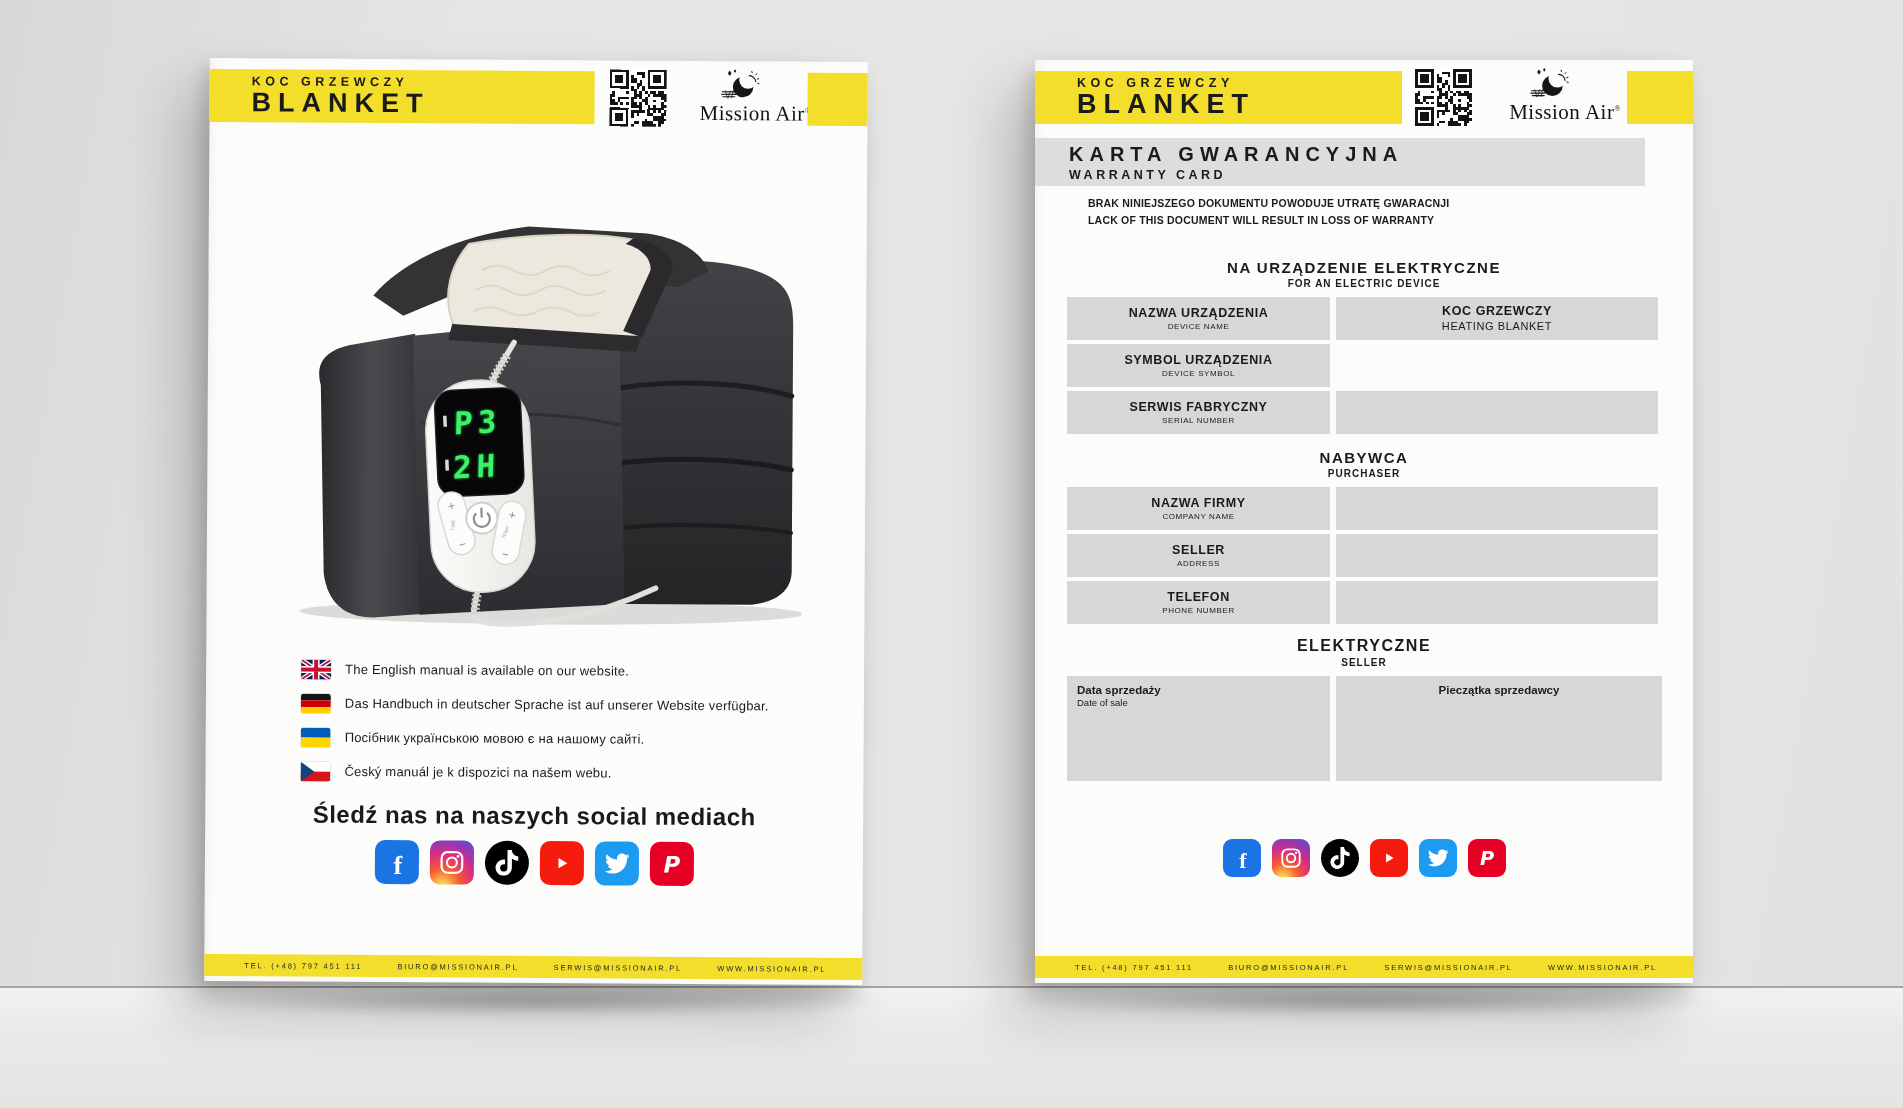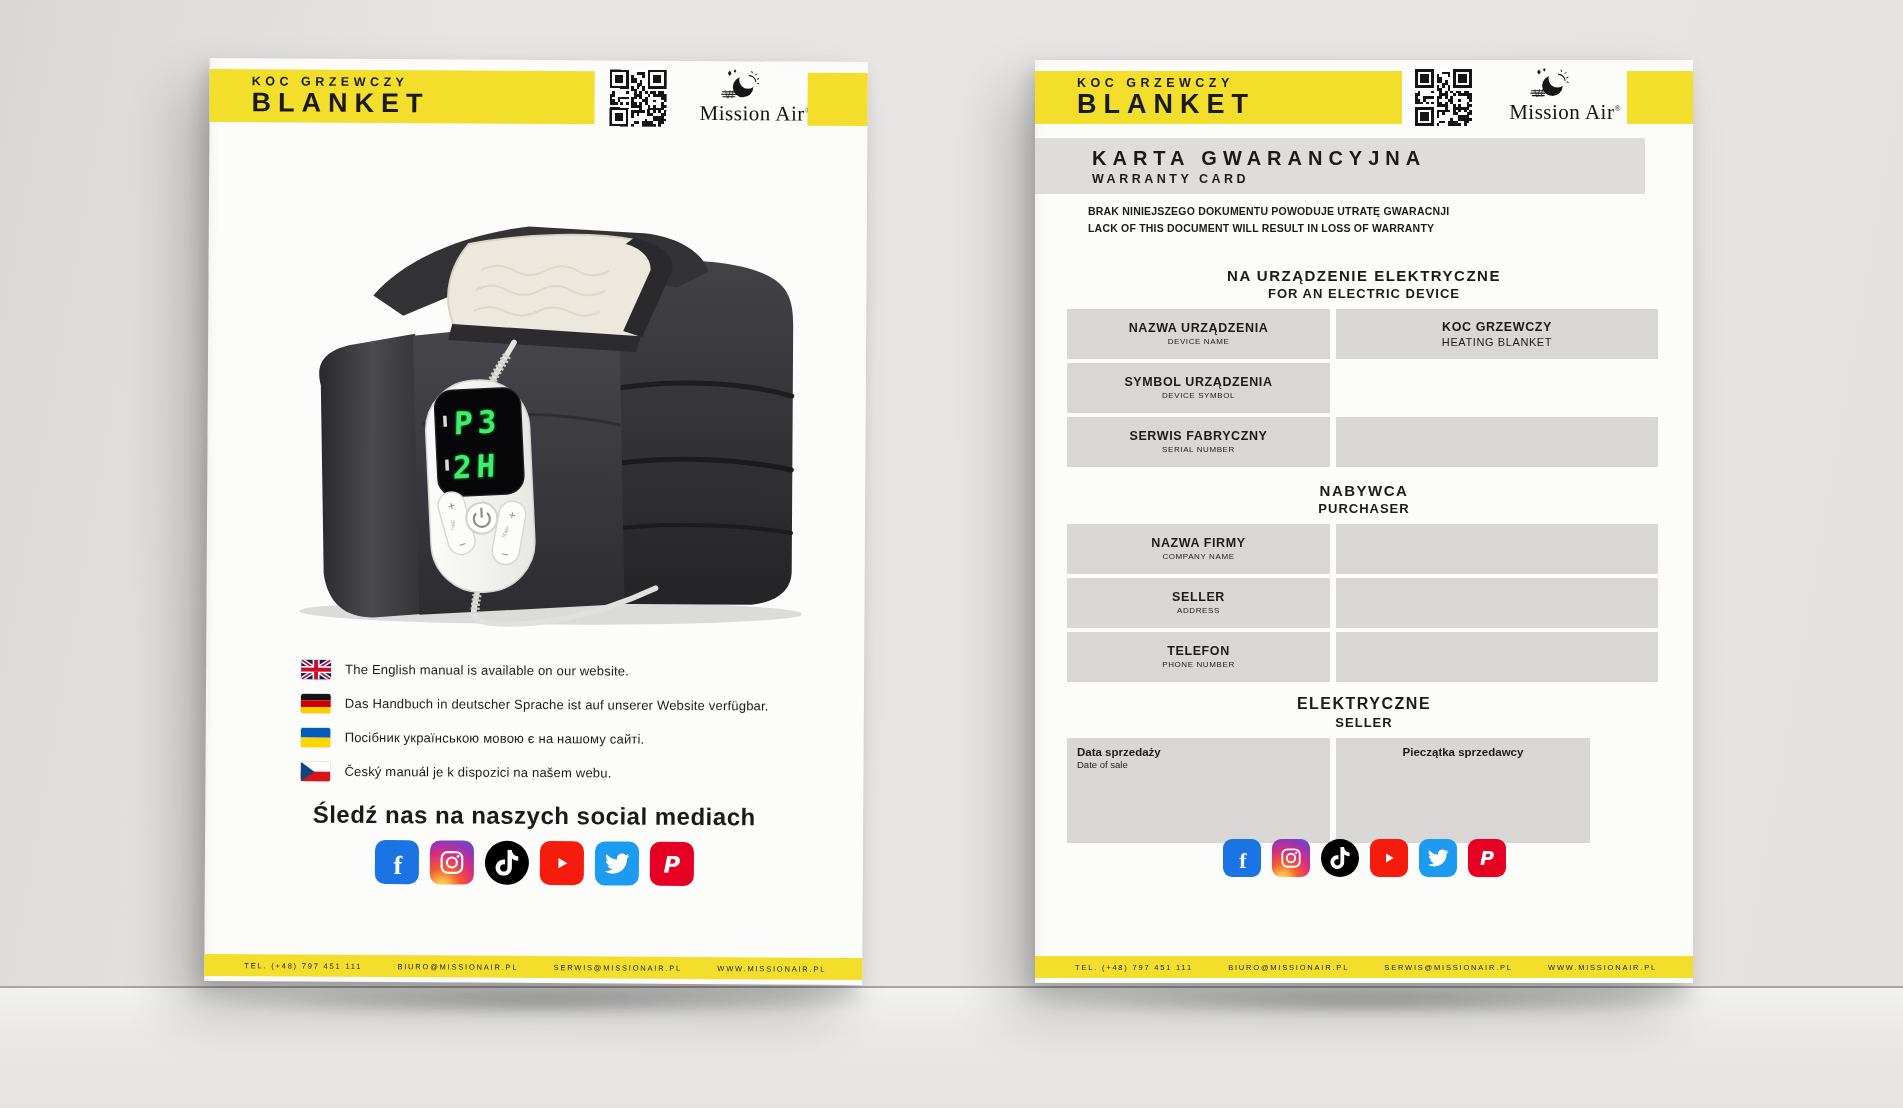--- a/index.html
+++ b/index.html
@@ -52,37 +52,37 @@
   .page-right .si svg{width:22px;height:22px;}
   .si-fb{background:#1B74E4;}
   .si-ig{background:radial-gradient(circle at 28% 105%,#FDCB52 8%,#F75C2E 32%,#D92E7F 58%,#8A3AB9 82%,#4C5FD7 100%);}
   .si-tt{background:#010101;border-radius:50% !important;}
   .si-yt{background:#F61C0D;}
   .si-tw{background:#1D9BF0;}
   .si-pi{background:#E60023;}
 
   
   .rp-body{position:absolute;left:0;right:0;top:78px;}
-  .w-band{width:610px;height:56px;background:#dedddc;display:flex;flex-direction:column;
-          justify-content:center;padding-left:57px;box-sizing:border-box;}
+  .w-band{width:610px;height:48px;background:#dedddc;display:flex;flex-direction:column;
+          justify-content:center;padding-left:34px;box-sizing:border-box;}
   .w-title{font-size:20px;font-weight:bold;letter-spacing:6px;}
   .w-sub{font-size:12.5px;font-weight:bold;letter-spacing:3.5px;margin-top:2px;}
   .warn{margin:9px 0 0 53px;font-size:10.5px;font-weight:bold;line-height:1.6;letter-spacing:.2px;}
   .sec-head{text-align:center;font-weight:bold;}
   .sec-head .h1{font-size:15px;letter-spacing:1.5px;}
-  .sec-head .h2{font-size:13px;letter-spacing:1px;margin-top:2px;}
+  .sec-head .h2{font-size:10px;letter-spacing:1px;margin-top:2px;}
   .tbl{margin:8px 0 0 32px;width:591px;display:flex;flex-direction:column;gap:4px;}
-  .trow{display:flex;gap:6px;height:50px;}
+  .trow{display:flex;gap:6px;height:43px;}
   .tc{background:#d8d7d6;display:flex;flex-direction:column;align-items:center;justify-content:center;}
   .tc-l{width:263px;}
   .tc-r{flex:1;}
   .tc .lab{font-size:12.5px;font-weight:bold;letter-spacing:.6px;}
   .tc .sub{font-size:8px;letter-spacing:.6px;margin-top:2px;}
   .mt30{margin-top:30px;} .mt14{margin-top:15px;} .mt12{margin-top:13px;}
-  .sell{margin:8px 0 0 32px;width:523px;display:flex;gap:6px;height:105px;}
+  .sell{margin:8px 0 0 32px;width:595px;display:flex;gap:6px;height:105px;}
   .sc{background:#d8d7d6;box-sizing:border-box;padding:8px 10px;}
   .sc-l{width:263px;} .sc-r{flex:1;text-align:center;}
   .sc .lab{font-size:11.5px;font-weight:bold;}
   .sc .sub{font-size:9.5px;margin-top:1px;}
   .socials-right{top:779px;}
 
   .hidden-defs{position:absolute;width:0;height:0;overflow:hidden;}
 </style>
 </head>
 <body>

